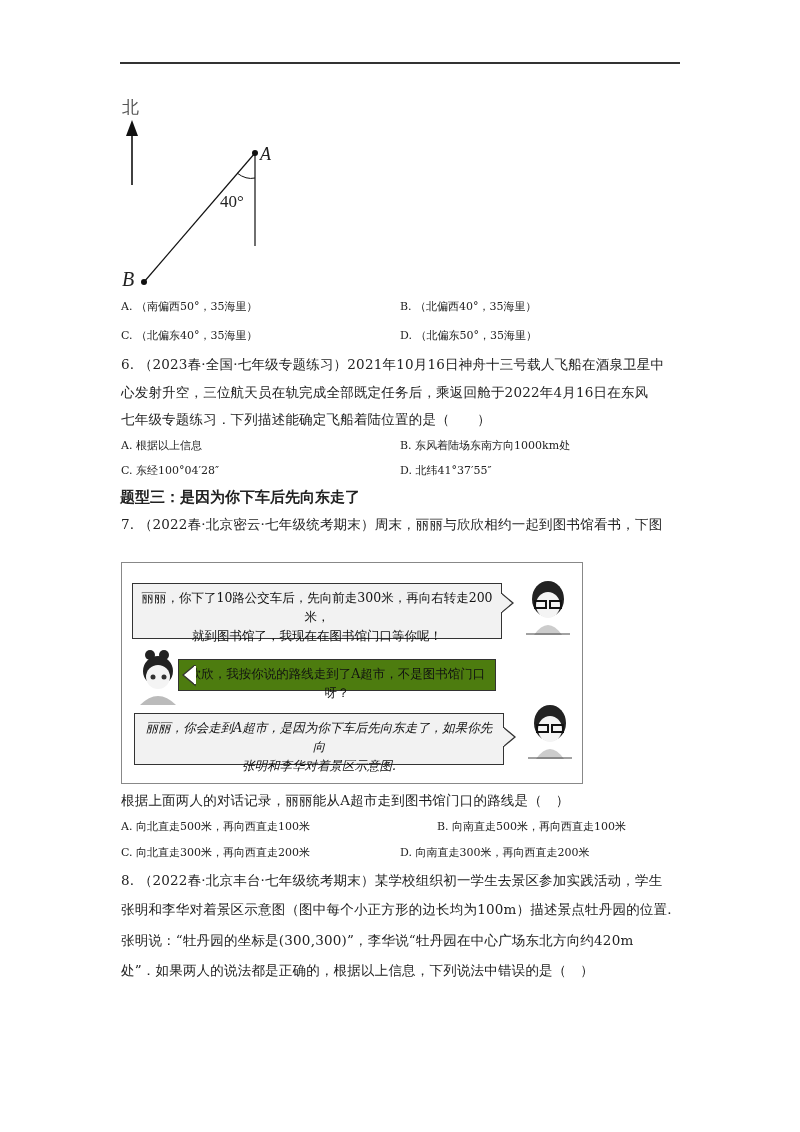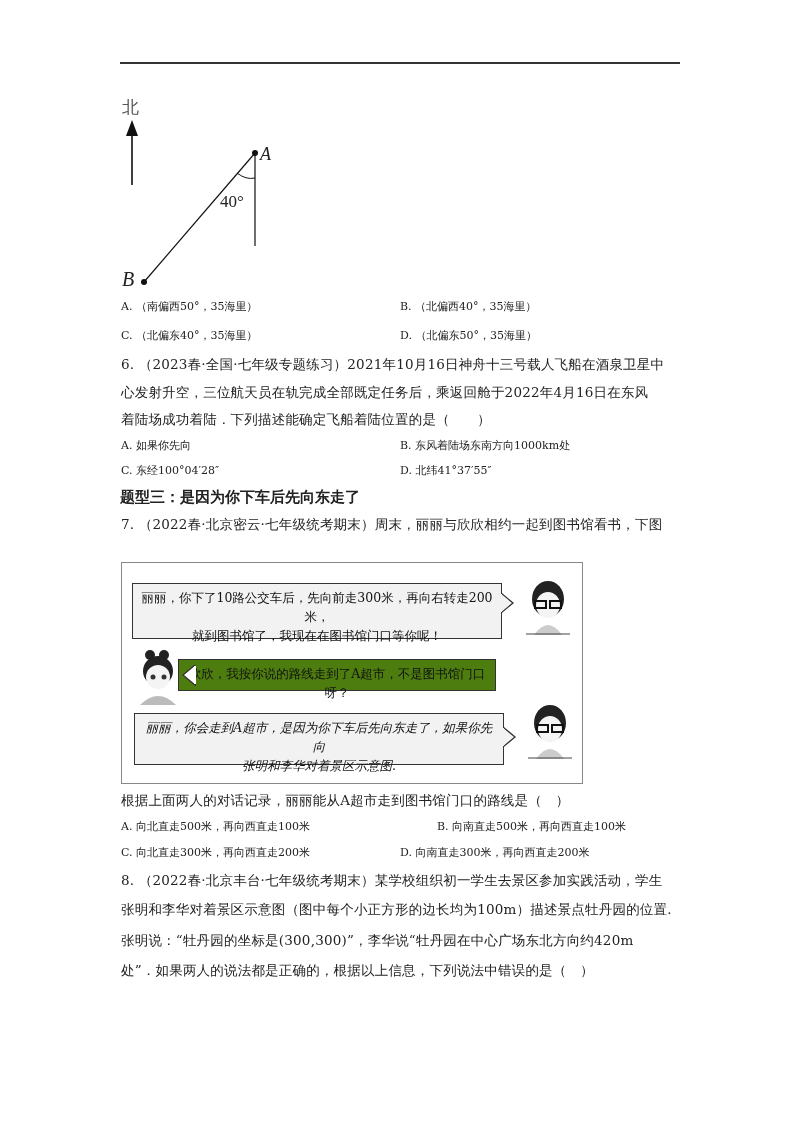--- a/index.html
+++ b/index.html
@@ -36,22 +36,22 @@
   <span class="abs" style="left:110px;top:112px;font-size:17px;font-family:'Liberation Serif',serif;">40°</span>
 </div>
 
 <div class="opt" style="left:121px;top:299px;"><span>A.</span> <span>（南偏西50°，35海里）</span></div>
 <div class="opt" style="left:400px;top:299px;"><span>B.</span> <span>（北偏西40°，35海里）</span></div>
 <div class="opt" style="left:121px;top:328px;"><span>C.</span> <span>（北偏东40°，35海里）</span></div>
 <div class="opt" style="left:400px;top:328px;"><span>D.</span> <span>（北偏东50°，35海里）</span></div>
 
 <div class="line" style="top:356px;">6. （2023春·全国·七年级专题练习）2021年10月16日神舟十三号载人飞船在酒泉卫星中</div>
 <div class="line" style="top:384px;">心发射升空，三位航天员在轨完成全部既定任务后，乘返回舱于2022年4月16日在东风</div>
-<div class="line" style="top:411px;">着陆场成功着陆．下列描述能确定飞船着陆位置的是（　　）</div>
-<div class="opt" style="left:121px;top:438px;"><span>A.</span> <span>如果你先向</span></div>
+<div class="line" style="top:411px;">七年级专题练习．下列描述能确定飞船着陆位置的是（　　）</div>
+<div class="opt" style="left:121px;top:438px;"><span>A.</span> <span>根据以上信息</span></div>
 <div class="opt" style="left:400px;top:438px;"><span>B.</span> <span>东风着陆场东南方向1000km处</span></div>
 <div class="opt" style="left:121px;top:463px;"><span>C.</span> <span>东经100°04′28″</span></div>
 <div class="opt" style="left:400px;top:463px;"><span>D.</span> <span>北纬41°37′55″</span></div>
 
 <div class="h3" style="top:488px;">题型三：是因为你下车后先向东走了</div>
 
 <div class="line" style="top:516px;">7. （2022春·北京密云·七年级统考期末）周末，丽丽与欣欣相约一起到图书馆看书，下图</div>
 <div class="line" style="top:543px;margin-top:27px;">是她俩在微信中的一段对话：</div>
 
 <div class="chatbox">

